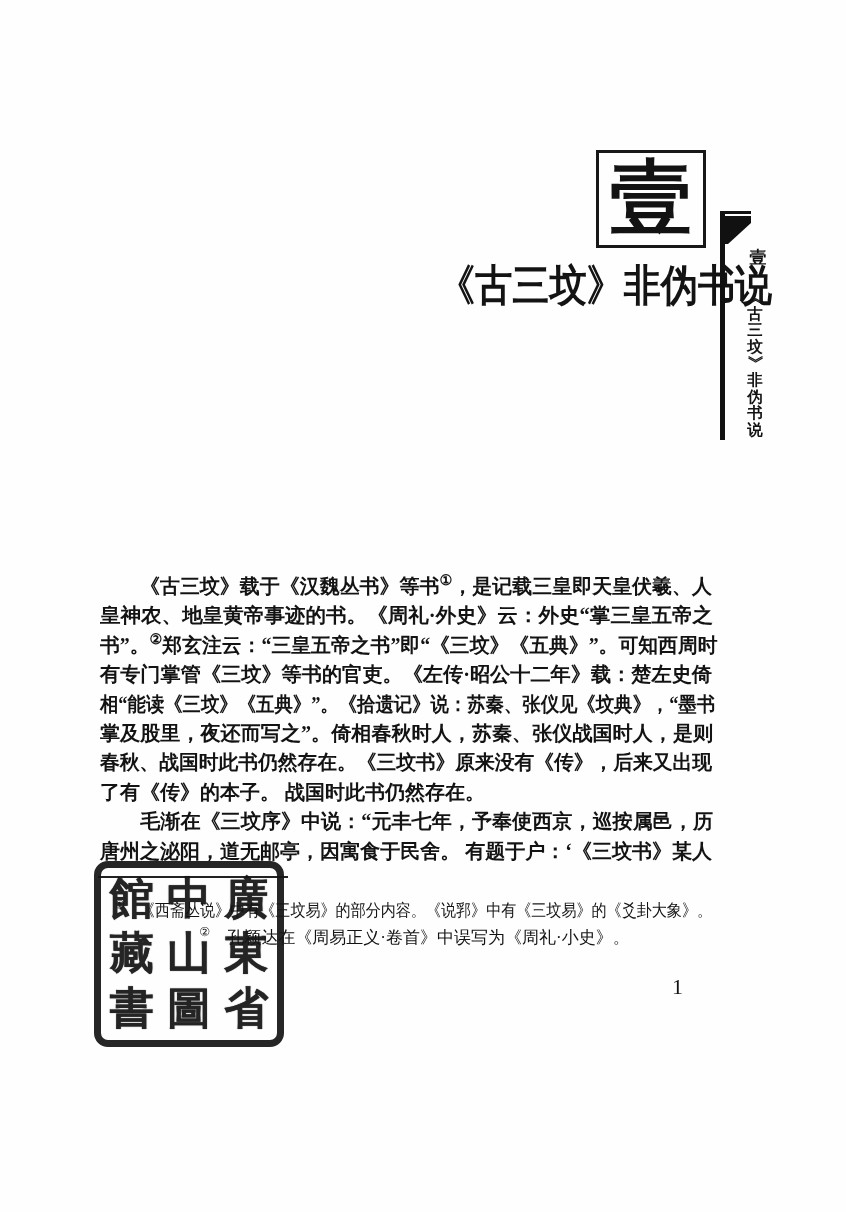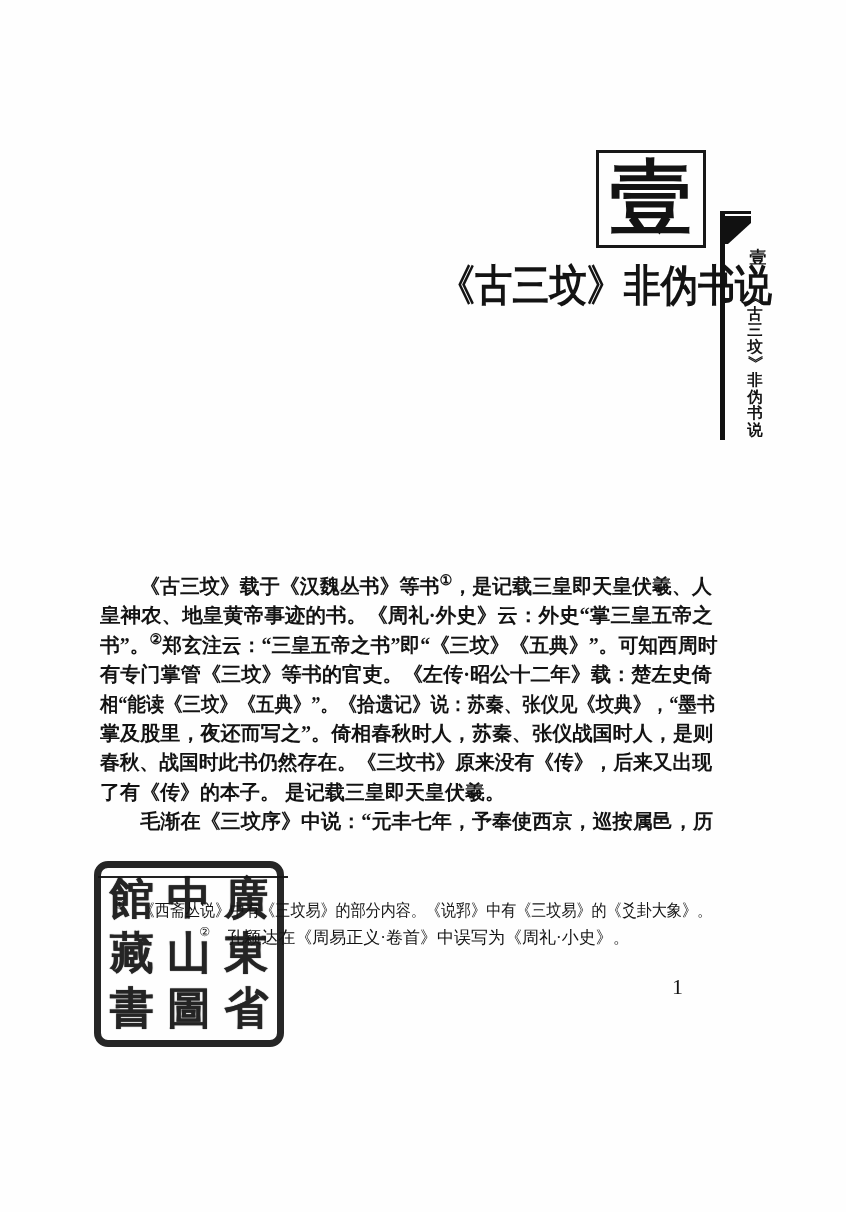--- a/index.html
+++ b/index.html
@@ -79,22 +79,23 @@
     </div>
 
   <div class="body-text">
       <div class="text-line"><span class="fit" style="transform: scaleX(0.9985);">　　《古三坟》载于《汉魏丛书》等书<sup class="fnref">①</sup>，是记载三皇即天皇伏羲、人</span></div>
       <div class="text-line"><span class="fit" style="transform: scaleX(1.0276);">皇神农、地皇黄帝事迹的书。《周礼·外史》云：外史“掌三皇五帝之</span></div>
       <div class="text-line"><span class="fit" style="transform: scaleX(0.9914);">书”。<sup class="fnref">②</sup>郑玄注云：“三皇五帝之书”即“《三坟》《五典》”。可知西周时</span></div>
       <div class="text-line"><span class="fit" style="transform: scaleX(1.0088);">有专门掌管《三坟》等书的官吏。《左传·昭公十二年》载：楚左史倚</span></div>
       <div class="text-line"><span class="fit" style="transform: scaleX(0.918);">相“能读《三坟》《五典》”。《拾遗记》说：苏秦、张仪见《坟典》，“墨书</span></div>
       <div class="text-line"><span class="fit" style="transform: scaleX(1.0051);">掌及股里，夜还而写之”。倚相春秋时人，苏秦、张仪战国时人，是则</span></div>
       <div class="text-line"><span class="fit" style="transform: scaleX(0.9871);">春秋、战国时此书仍然存在。《三坟书》原来没有《传》，后来又出现</span></div>
-      <div class="text-line"><span class="fit">了有《传》的本子。 是记载三皇即天皇伏羲。</span></div>
+      <div class="text-line"><span class="fit">了有《传》的本子。 战国时此书仍然存在。</span></div>
       <div class="text-line"><span class="fit" style="transform: scaleX(1.0051);">　　毛渐在《三坟序》中说：“元丰七年，予奉使西京，巡按属邑，历</span></div>
+      <div class="text-line"><span class="fit" style="transform: scaleX(1.0005);">唐州之泌阳，道无邮亭，因寓食于民舍。 有题于户：‘《三坟书》某人</span></div>
     </div>
 
   <div class="footnote-sep"></div>
   <div class="foot-block">
       <div class="foot-line"><span class="fit" style="transform: scaleX(0.8857);">　<sup class="fnref">①</sup>　《西斋丛说》中有《三坟易》的部分内容。《说郛》中有《三坟易》的《爻卦大象》。</span></div>
       <div class="foot-line"><span class="fit">　<sup class="fnref">②</sup>　孔颖达在《周易正义·卷首》中误写为《周礼·小史》。</span></div>
     </div>
 
   <div class="seal" title="广东省中山图书馆藏书">
       <div class="seal-col">

